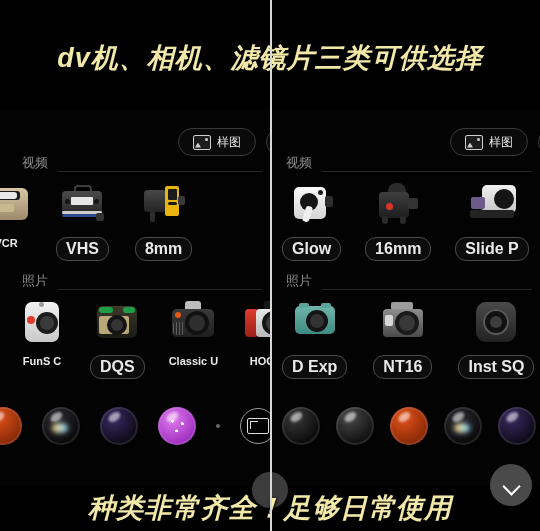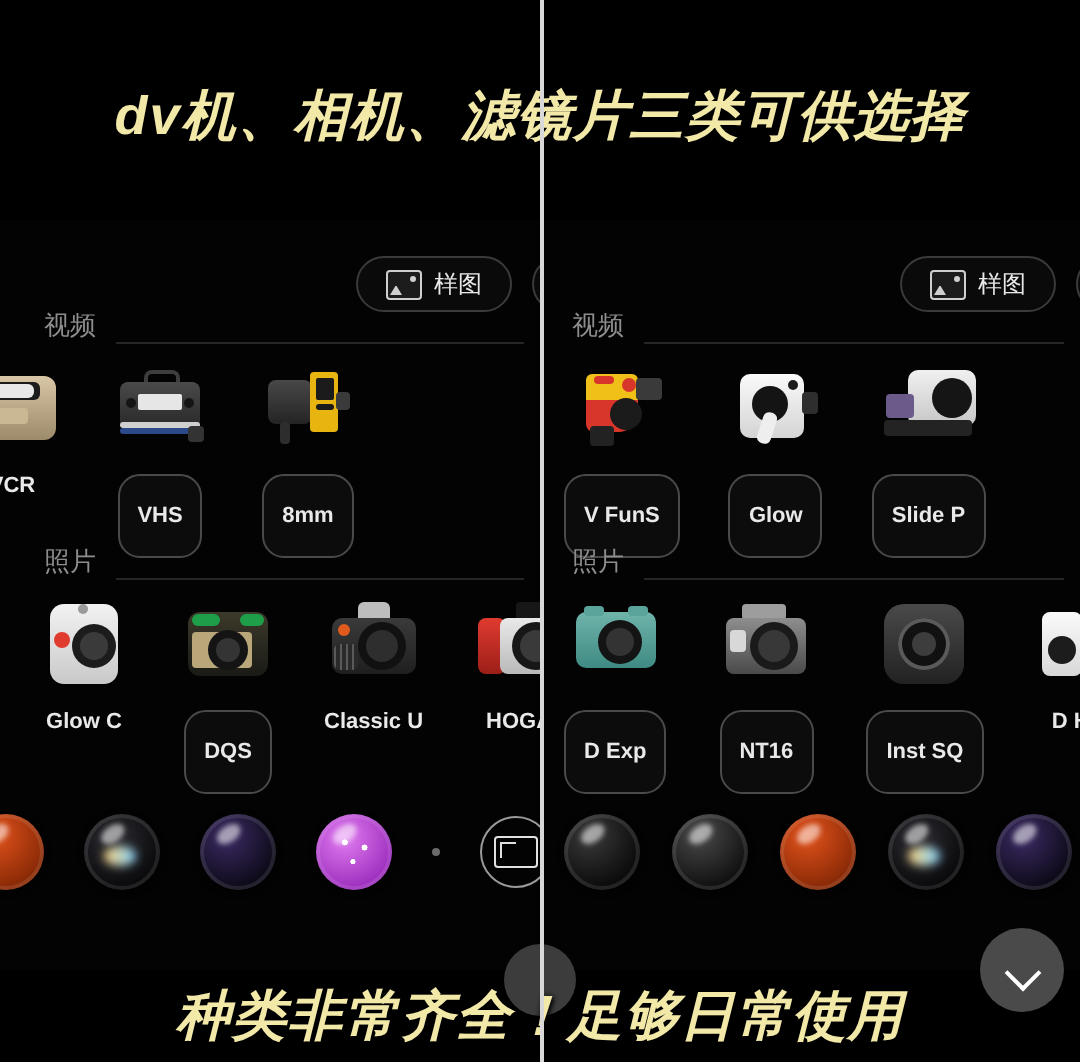--- a/index.html
+++ b/index.html
@@ -62,22 +62,22 @@
   .section-head{display:flex;align-items:flex-end;gap:10px;padding-right:6px;}
   .section-head .lbl{font-size:13px;color:#8d8d8d;white-space:nowrap;}
   .section-head .rule{flex:1;height:1px;background:#262626;}
 
   
   .row{display:flex;align-items:flex-start;}
   .item{display:flex;flex-direction:column;align-items:center;flex:0 0 auto;}
   .thumb{width:48px;height:48px;position:relative;}
   .cap{margin-top:9px;font-size:11px;font-weight:700;color:#e9e9e9;white-space:nowrap;}
   .cap.pill{
-    border:1px solid #4a4a4a;border-radius:11px;padding:14px 9px;
-    font-size:11px;background:#0c0c0c;
+    border:1px solid #4a4a4a;border-radius:11px;padding:2px 9px;
+    font-size:16px;background:#0c0c0c;
   }
 
   
   .dev{position:absolute;inset:0;}
   .bx{position:absolute;border-radius:3px;}
 
   
   .orb-row{position:absolute;display:flex;align-items:center;}
   .orb{
     width:38px;height:38px;border-radius:50%;flex:0 0 auto;position:relative;
@@ -216,21 +216,21 @@
         <div class="item">
           <div class="thumb">
             <div class="dev">
               <div class="bx" style="left:7px;top:4px;width:34px;height:40px;background:linear-gradient(180deg,#f2f2f2,#c9c9c9);border-radius:7px;"></div>
               <div class="bx" style="left:18px;top:14px;width:22px;height:22px;background:#1c1c1c;border-radius:50%;"></div>
               <div class="bx" style="left:22px;top:18px;width:14px;height:14px;background:#3a3a3a;border-radius:50%;"></div>
               <div class="bx" style="left:9px;top:18px;width:8px;height:8px;background:#e03b2f;border-radius:50%;"></div>
               <div class="bx" style="left:21px;top:4px;width:5px;height:5px;background:#9a9a9a;"></div>
             </div>
           </div>
-          <div class="cap">Glow C</div>
+          <div class="cap">FunS C</div>
         </div>
 
         <div class="item">
           <div class="thumb">
             <div class="dev">
               <div class="bx" style="left:4px;top:8px;width:40px;height:32px;background:linear-gradient(180deg,#3c3a2a,#1a1a16);border-radius:6px;"></div>
               <div class="bx" style="left:6px;top:9px;width:14px;height:6px;background:#1f9e4a;"></div>
               <div class="bx" style="left:30px;top:9px;width:12px;height:6px;background:#1f9e4a;"></div>
               <div class="bx" style="left:6px;top:18px;width:30px;height:18px;background:#b9a77a;border-radius:2px;"></div>
               <div class="bx" style="left:14px;top:17px;width:20px;height:20px;background:#141414;border-radius:50%;"></div>
@@ -290,48 +290,47 @@
         </div>
         <div class="chip" style="width:34px;padding:0;overflow:hidden;"></div>
       </div>
 
       <div class="section-head" style="position:absolute;left:14px;top:44px;width:246px;">
         <span class="lbl">视频</span>
         <span class="rule"></span>
       </div>
 
       <div class="row" style="position:absolute;left:10px;top:70px;gap:24px;">
-        <div class="item">
-          <div class="thumb">
-            <div class="dev">
-              <div class="bx" style="left:6px;top:7px;width:26px;height:14px;background:#f0c018;border-radius:3px 3px 0 0;"></div>
-              <div class="bx" style="left:10px;top:8px;width:10px;height:4px;background:#d8362a;"></div>
-              <div class="bx" style="left:24px;top:9px;width:7px;height:7px;background:#d8362a;border-radius:50%;"></div>
-              <div class="bx" style="left:31px;top:9px;width:13px;height:11px;background:#3a3a3a;border-radius:2px;"></div>
-              <div class="bx" style="left:6px;top:20px;width:26px;height:16px;background:#d8362a;border-radius:0 0 10px 4px;"></div>
-              <div class="bx" style="left:18px;top:19px;width:16px;height:16px;background:#1b1b1b;border-radius:50%;"></div>
-              <div class="bx" style="left:8px;top:33px;width:12px;height:10px;background:#222;border-radius:2px;"></div>
-            </div>
-          </div>
-          <div class="cap pill">V FunS</div>
-        </div>
 
         <div class="item">
           <div class="thumb">
             <div class="dev">
               <div class="bx" style="left:6px;top:7px;width:32px;height:32px;background:linear-gradient(180deg,#fafafa,#d4d4d4);border-radius:5px;"></div>
               <div class="bx" style="left:12px;top:13px;width:18px;height:18px;background:#141414;border-radius:50%;"></div>
               <div class="bx" style="left:16px;top:26px;width:7px;height:16px;background:#eee;border-radius:3px;transform:rotate(18deg);"></div>
               <div class="bx" style="left:37px;top:16px;width:8px;height:11px;background:#2e2e2e;border-radius:2px;"></div>
               <div class="bx" style="left:30px;top:10px;width:5px;height:5px;background:#1c1c1c;border-radius:50%;"></div>
             </div>
           </div>
           <div class="cap pill">Glow</div>
         </div>
 
+        <div class="item">
+          <div class="thumb">
+            <div class="dev">
+              <div class="bx" style="left:14px;top:3px;width:18px;height:10px;background:#2b2b2b;border-radius:8px 8px 0 0;"></div>
+              <div class="bx" style="left:5px;top:12px;width:30px;height:26px;background:linear-gradient(180deg,#3e3e3e,#1e1e1e);border-radius:4px;"></div>
+              <div class="bx" style="left:34px;top:18px;width:10px;height:11px;background:#333;border-radius:2px;"></div>
+              <div class="bx" style="left:12px;top:23px;width:7px;height:7px;background:#d8362a;border-radius:50%;"></div>
+              <div class="bx" style="left:8px;top:36px;width:6px;height:8px;background:#2a2a2a;"></div>
+              <div class="bx" style="left:26px;top:36px;width:6px;height:8px;background:#2a2a2a;"></div>
+            </div>
+          </div>
+          <div class="cap pill">16mm</div>
+        </div>
 
         <div class="item">
           <div class="thumb">
             <div class="dev">
               <div class="bx" style="left:14px;top:5px;width:34px;height:28px;background:linear-gradient(180deg,#f0f0f0,#c6c6c6);border-radius:5px;"></div>
               <div class="bx" style="left:26px;top:9px;width:20px;height:20px;background:#151515;border-radius:50%;"></div>
               <div class="bx" style="left:3px;top:17px;width:14px;height:12px;background:#6c5a8a;border-radius:2px;"></div>
               <div class="bx" style="left:2px;top:30px;width:44px;height:8px;background:#232323;border-radius:2px;"></div>
             </div>
           </div>

